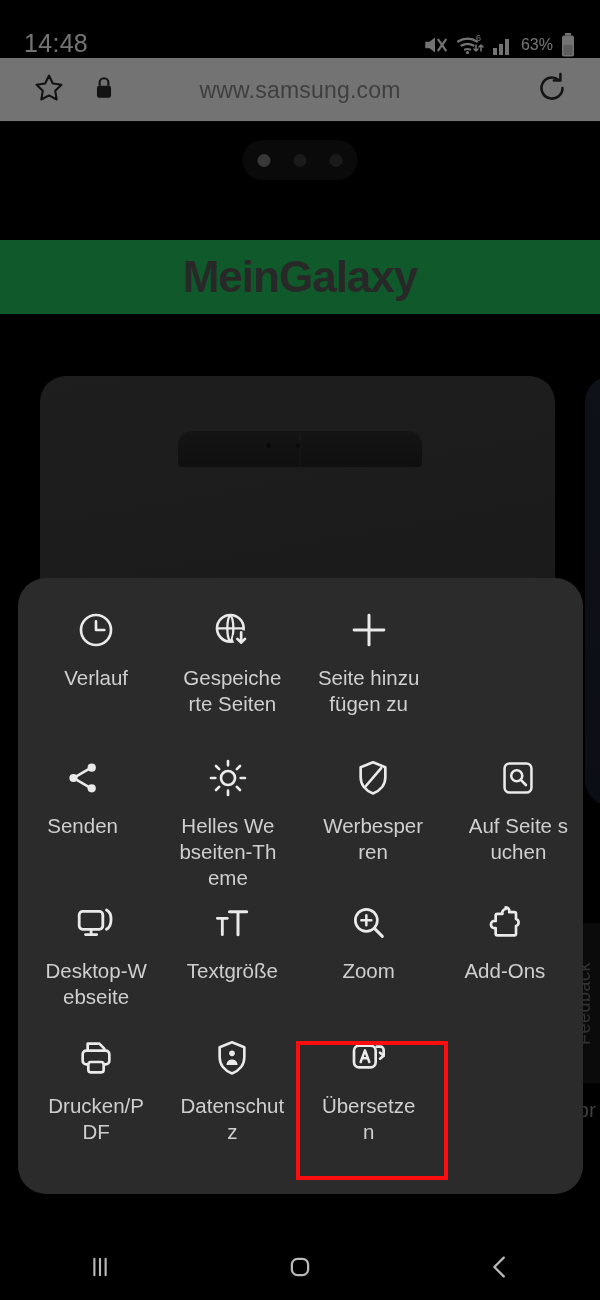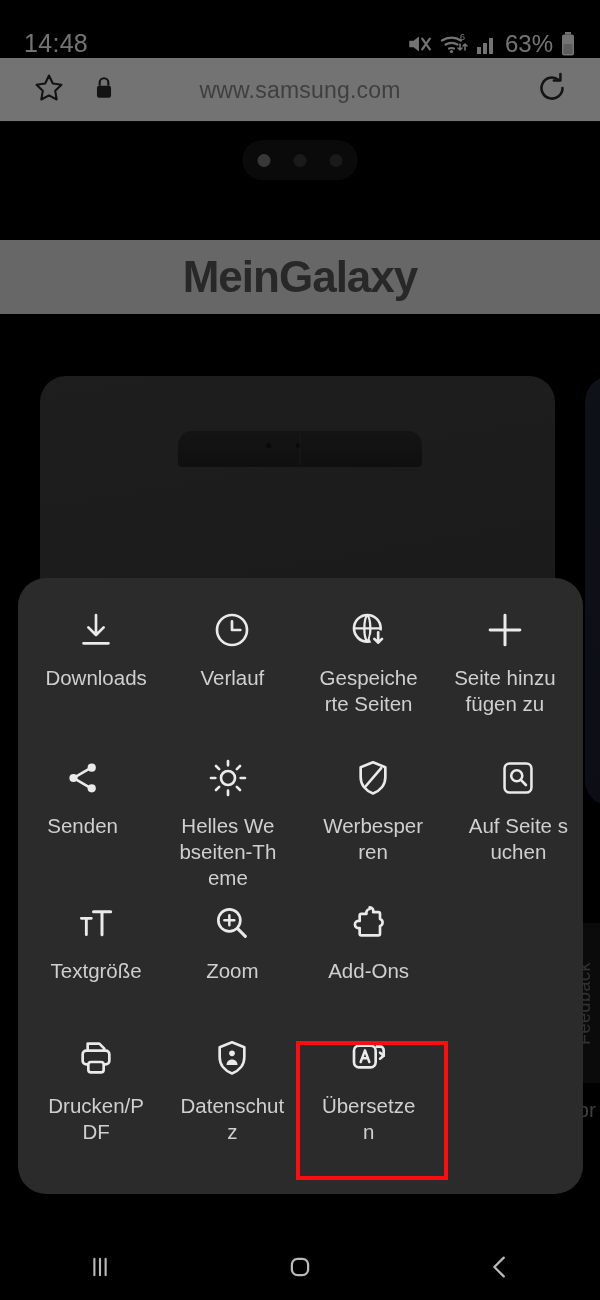--- a/index.html
+++ b/index.html
@@ -19,21 +19,21 @@
   
   #statusbar {
     position:absolute; left:0; top:0; width:600px; height:58px;
     display:flex; align-items:flex-end; justify-content:space-between;
     padding:0 24px;
     color:#ffffff;
   }
   #status-clock { font-size:25px; letter-spacing:0.3px; color:#fff; }
   #status-right { display:flex; align-items:center; gap:7px; }
   #status-right svg { display:block; }
-  #battery-pct { font-size:24px; color:#fff; letter-spacing:0px; }
+  #battery-pct { font-size:16px; color:#fff; letter-spacing:0px; }
 
   
   #browser-bar {
     position:absolute; left:0; top:58px; width:600px; height:64px;
     display:flex; align-items:center;
     border-bottom:1px solid #151515;
     background:#ffffff;
   }
   #btn-star { position:absolute; left:32px; top:50%; transform:translateY(-50%); }
   #btn-lock { position:absolute; left:92px; top:50%; transform:translateY(-50%); }
@@ -53,21 +53,21 @@
     position:absolute; left:50%; transform:translateX(-50%); top:17px;
     width:115px; height:40px; border-radius:20px;
     background:#181818;
     display:flex; align-items:center; justify-content:center; gap:23px;
   }
   .dot { width:13px; height:13px; border-radius:50%; background:#3b3b3b; }
   .dot.active { background:#7d7d7d; }
 
   #brand-band {
     position:absolute; left:0; top:117px; width:600px; height:74px;
-    background:#e5e5e5;
+    background:#22c55e;
     display:flex; align-items:center; justify-content:center;
   }
   #brand-text {
     font-size:44px; color:#5a5a5a; font-weight:700; letter-spacing:-1px;
   }
 
   #card-main {
     position:absolute; left:40px; top:253px; width:515px; height:420px;
     background:linear-gradient(170deg,#434343 0%, #3c3c3c 55%, #343434 100%);
     border-radius:26px;
@@ -251,28 +251,20 @@
     </div>
     <div id="page-snippet">pr</div>
   </div>
 
   <div id="scrim"></div>
 
   <div id="menu-panel">
 
     <div class="menu-row row-h-1">
 
-      <div class="menu-item">
-        <div class="mi-icon">
-          <svg width="40" height="40" viewBox="0 0 24 24">
-            <path d="M12 3v12M12 15l-4.6-4.6M12 15l4.6-4.6M4.5 20h15" stroke="#eaeaea" stroke-width="1.6" fill="none" stroke-linecap="round" stroke-linejoin="round"></path>
-          </svg>
-        </div>
-        <div class="mi-label">Downloads</div>
-      </div>
 
       <div class="menu-item">
         <div class="mi-icon">
           <svg width="40" height="40" viewBox="0 0 24 24">
             <circle cx="12" cy="12" r="9" stroke="#eaeaea" stroke-width="1.6" fill="none"></circle>
             <path d="M12 6.8V12h5" stroke="#eaeaea" stroke-width="1.6" fill="none" stroke-linecap="round" stroke-linejoin="round"></path>
           </svg>
         </div>
         <div class="mi-label">Verlauf</div>
       </div>
@@ -343,20 +335,30 @@
             <circle cx="11.2" cy="10.6" r="3.5" stroke="#eaeaea" stroke-width="1.6" fill="none"></circle>
             <path d="M13.8 13.2l3.2 3.2" stroke="#eaeaea" stroke-width="1.7" stroke-linecap="round"></path>
           </svg>
         </div>
         <div class="mi-label">Auf Seite suchen</div>
       </div>
     </div>
 
     <div class="menu-row row-h-3">
 
+      <div class="menu-item">
+        <div class="mi-icon">
+          <svg width="42" height="42" viewBox="0 0 24 24">
+            <rect x="2.4" y="5.4" width="13.5" height="10.2" rx="2" stroke="#eaeaea" stroke-width="1.6" fill="none"></rect>
+            <path d="M9.2 15.6v3M6 18.6h6.4" stroke="#eaeaea" stroke-width="1.6" stroke-linecap="round"></path>
+            <path d="M18 4.6c2 1 2.6 2.8 2.6 5.2s-.6 4.6-2.6 5.8" stroke="#eaeaea" stroke-width="1.6" fill="none" stroke-linecap="round"></path>
+          </svg>
+        </div>
+        <div class="mi-label">Desktop-Webseite</div>
+      </div>
 
       <div class="menu-item">
         <div class="mi-icon">
           <svg width="40" height="40" viewBox="0 0 24 24">
             <path d="M3.2 9.2h6M6.2 9.2V19" stroke="#eaeaea" stroke-width="1.7" stroke-linecap="round" fill="none"></path>
             <path d="M10.5 5.2h10.3M15.6 5.2V19" stroke="#eaeaea" stroke-width="1.8" stroke-linecap="round" fill="none"></path>
           </svg>
         </div>
         <div class="mi-label">Textgröße</div>
       </div>

